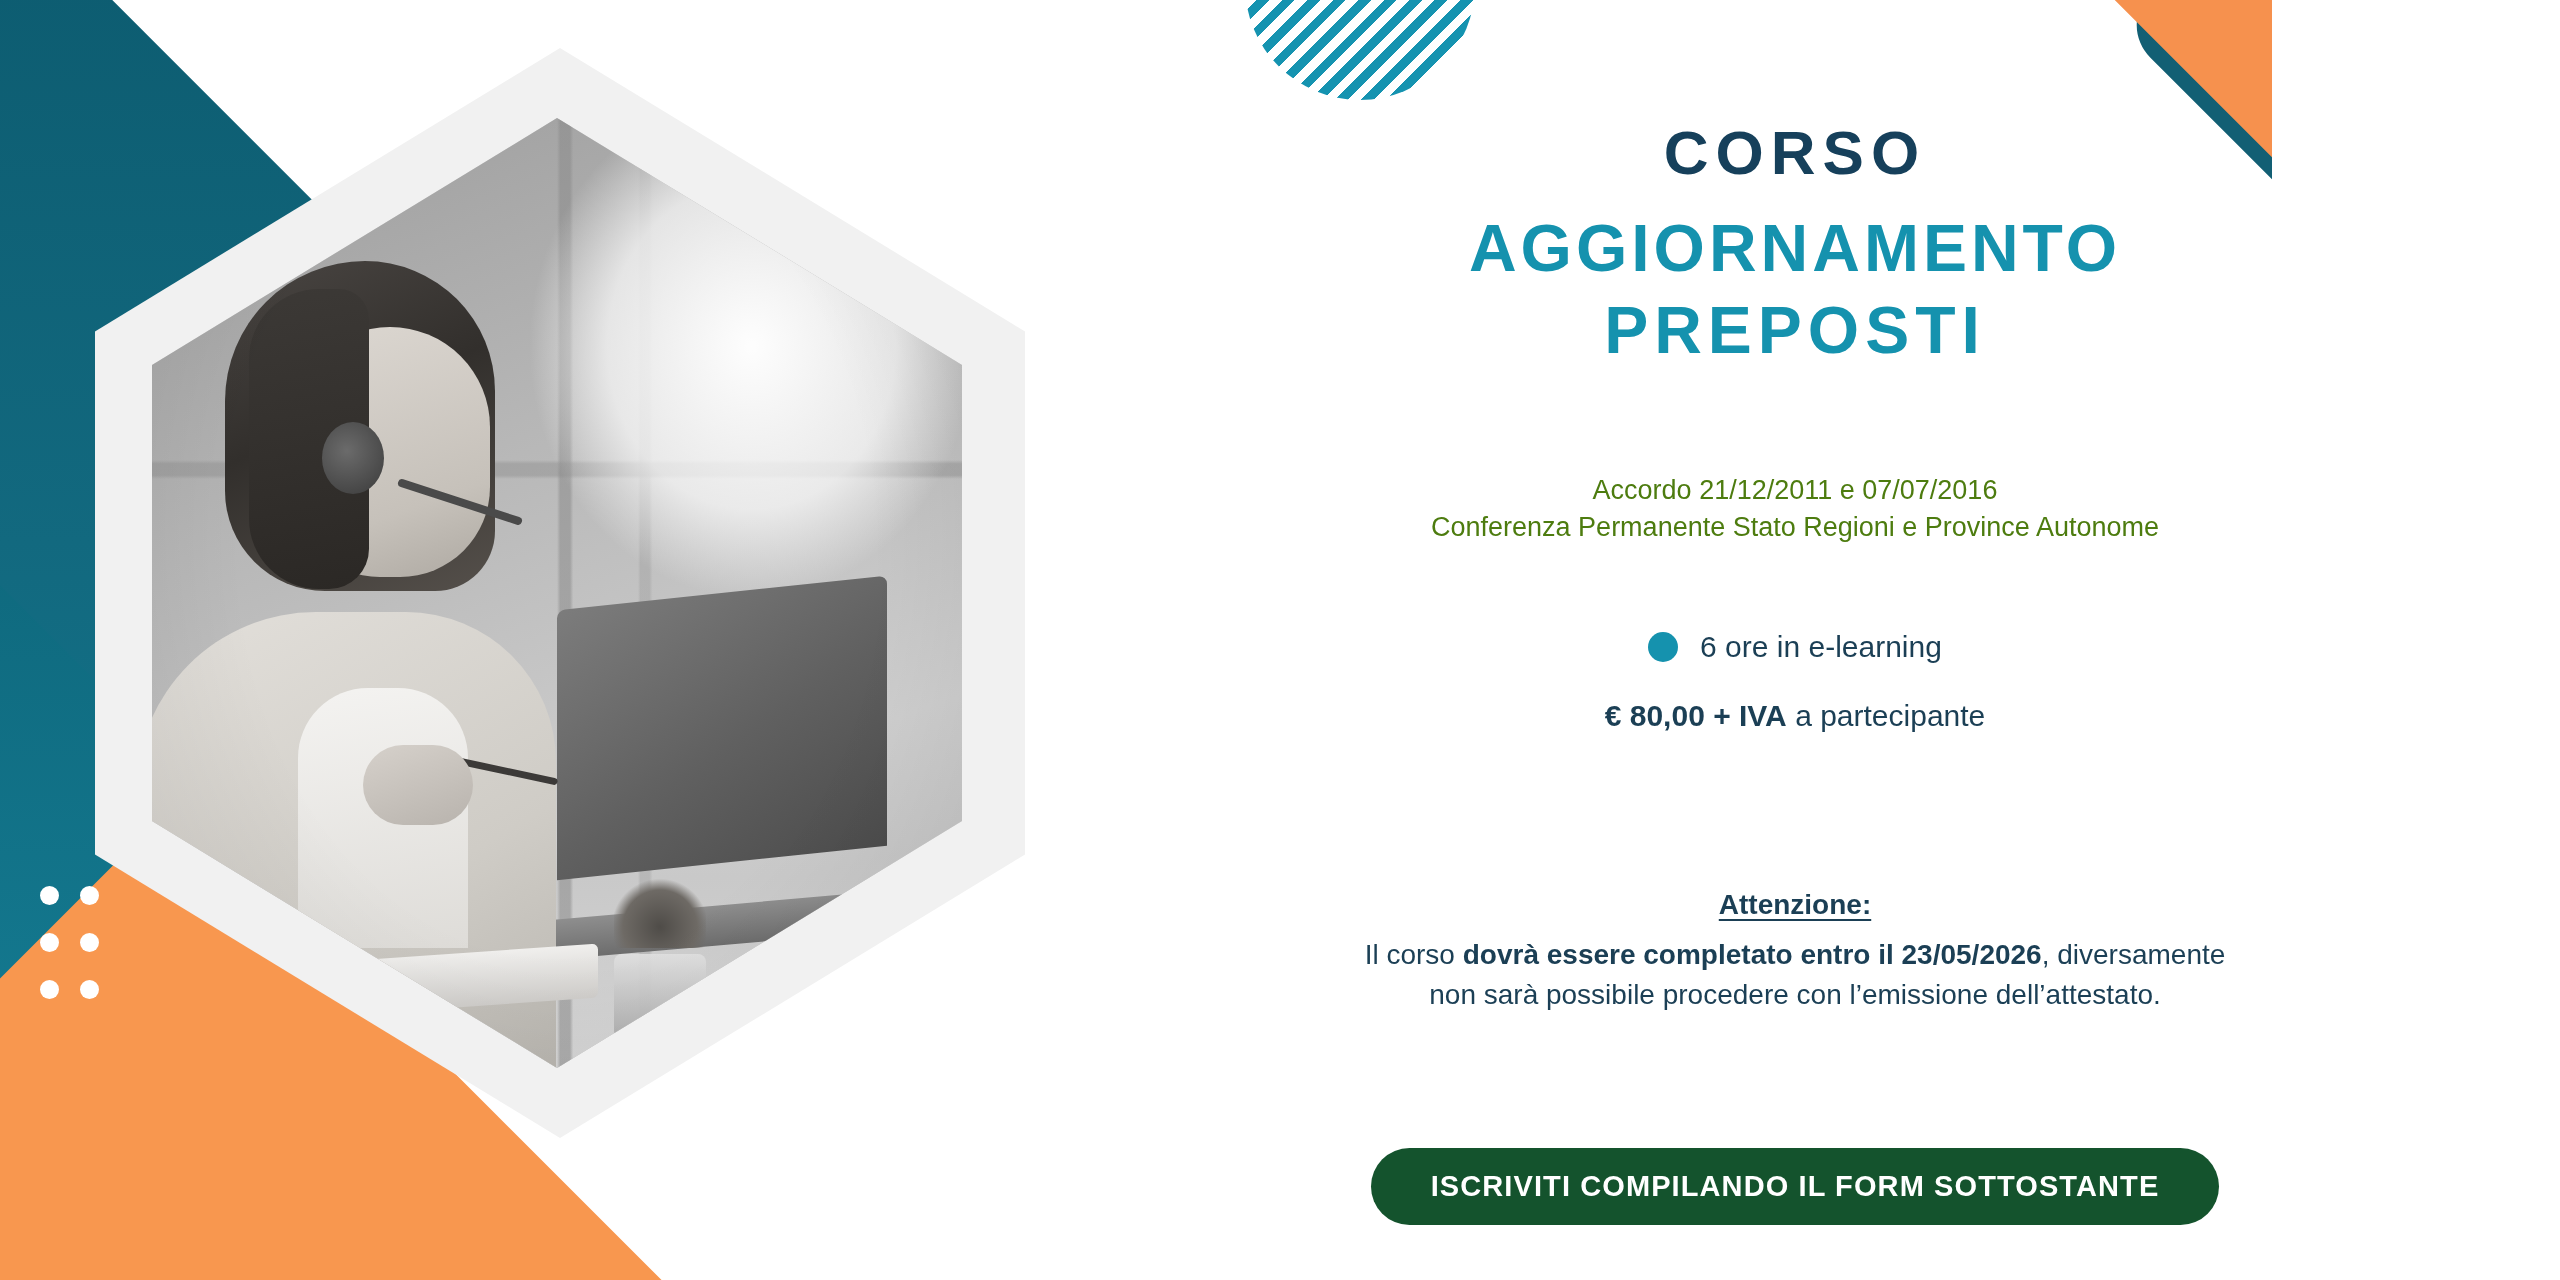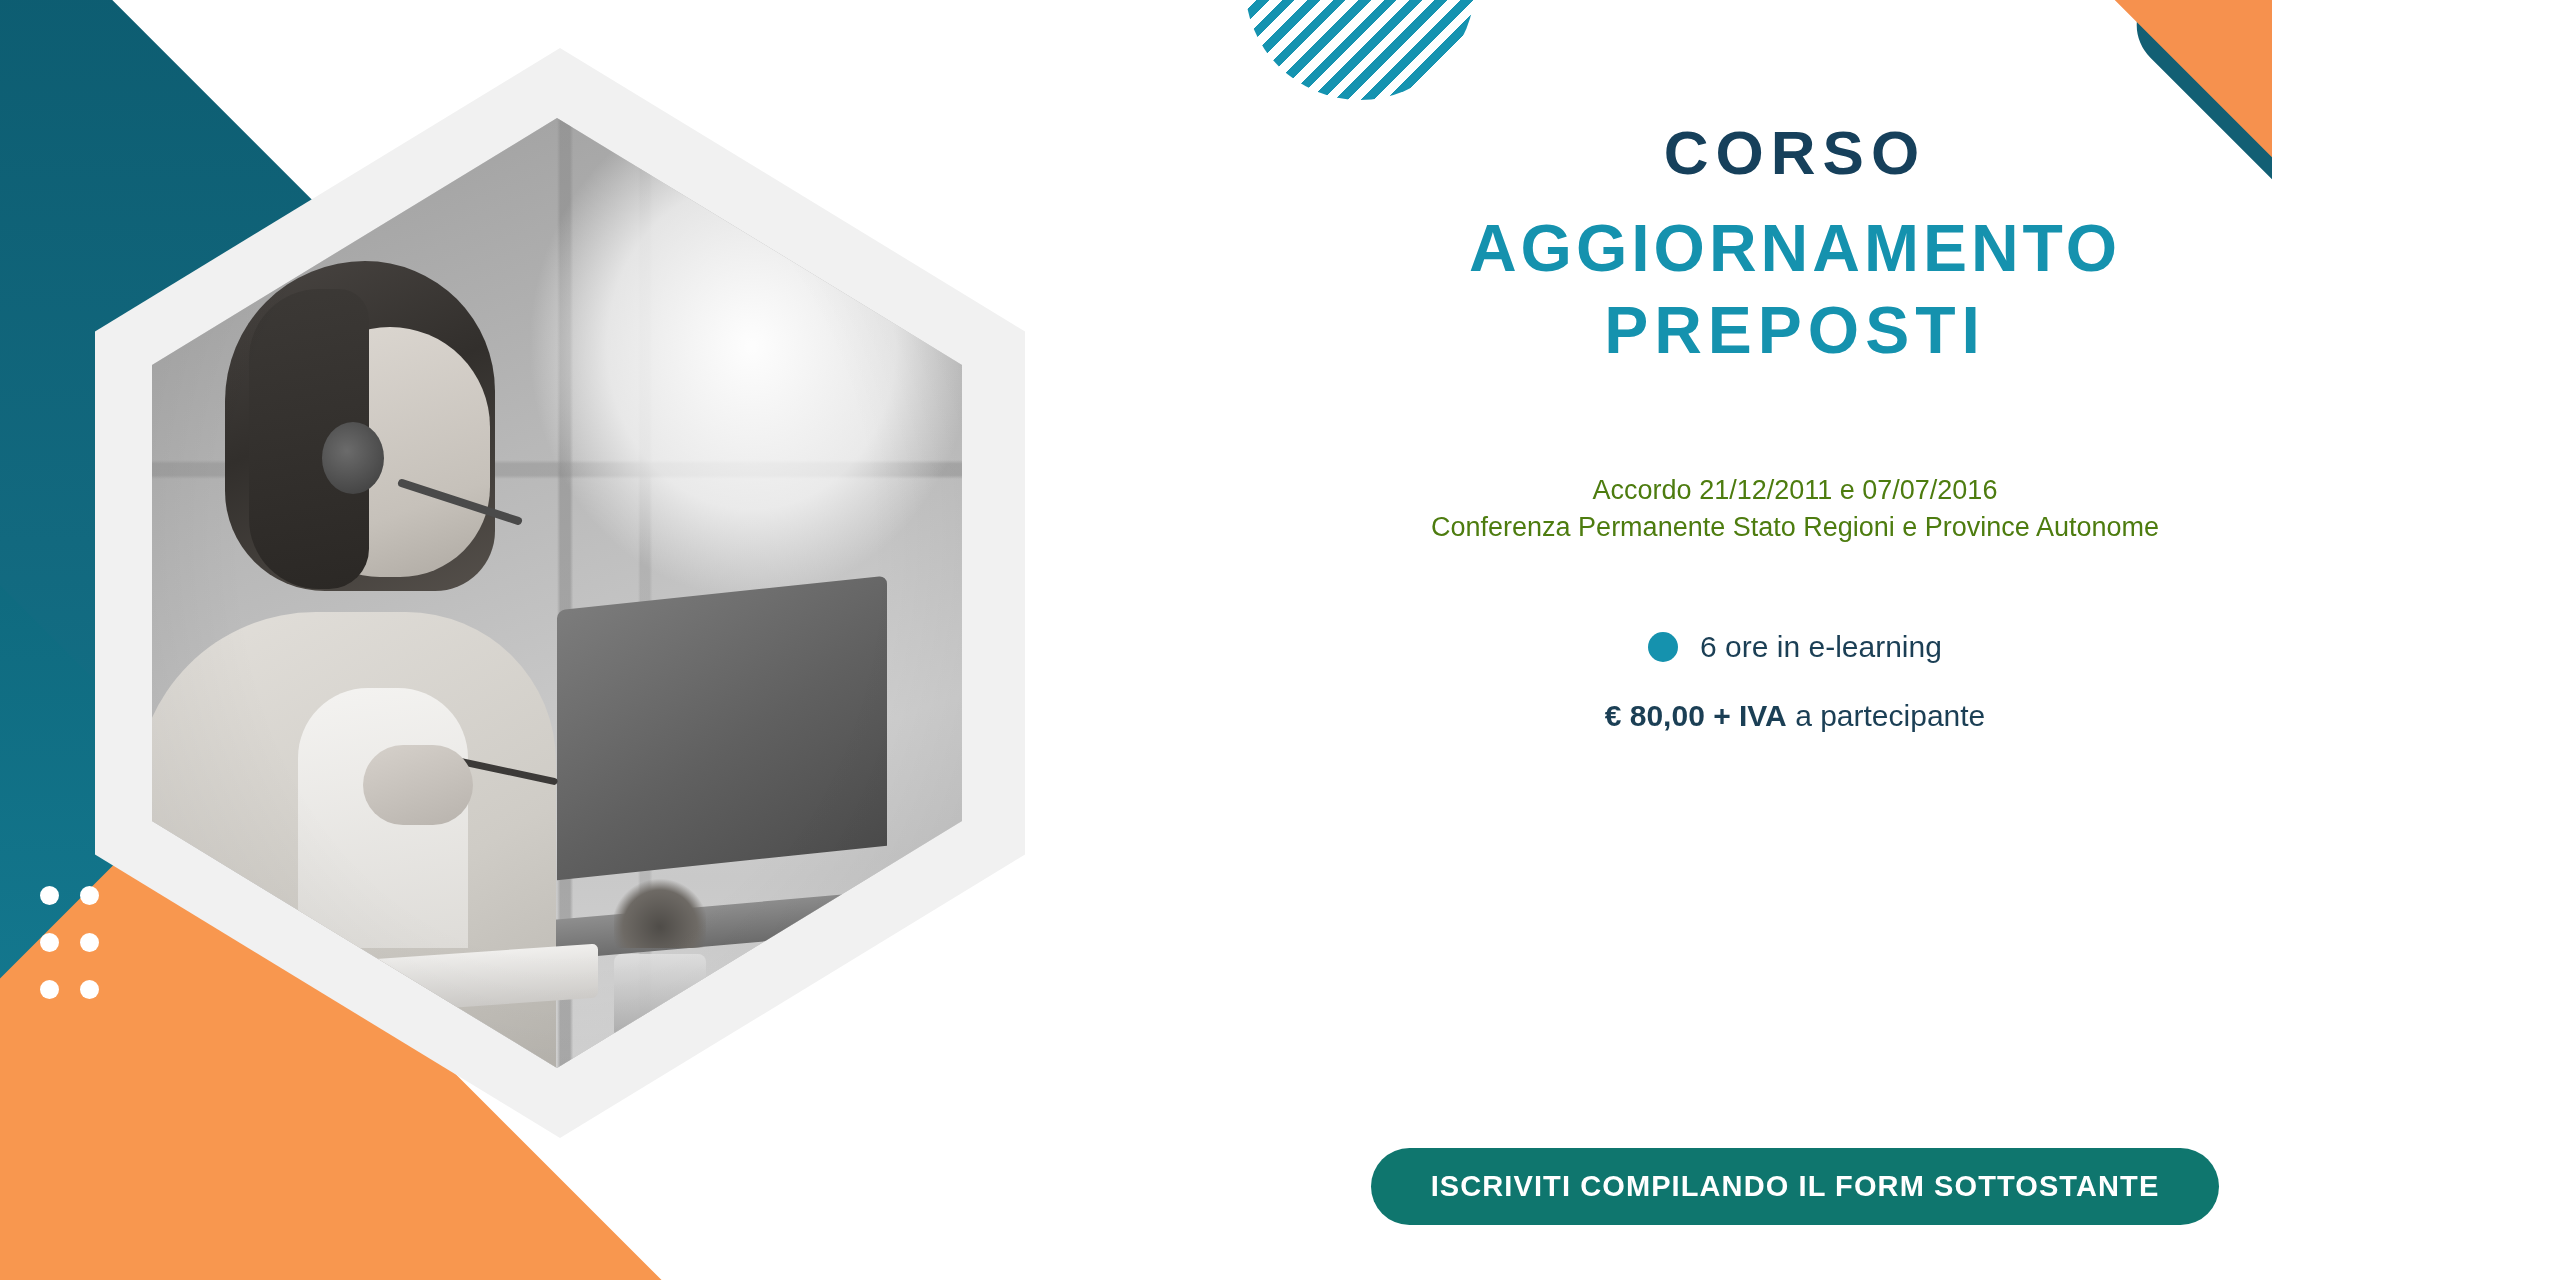--- a/index.html
+++ b/index.html
@@ -379,21 +379,21 @@
   #cta-wrap {
     position: absolute;
     left: 0;
     top: 1148px;
     width: 100%;
     display: flex;
     justify-content: center;
   }
   #cta-button {
     display: inline-block;
-    background: #0f766e;
+    background: #14532d;
     color: #ffffff;
     font-size: 29px;
     font-weight: 700;
     letter-spacing: 1.1px;
     padding: 22px 60px;
     border: none;
     border-radius: 40px;
     cursor: pointer;
     font-family: "Liberation Sans", sans-serif;
     white-space: nowrap;
@@ -458,19 +458,24 @@
     <div id="facts-block">
       <div id="fact-hours">
         <span id="bullet-dot"></span>
         <span>6 ore in e-learning</span>
       </div>
       <div id="fact-price">
         <span class="strong">€ 80,00 + IVA</span><span> a partecipante</span>
       </div>
     </div>
 
+    <div id="notice-block">
+      <div id="notice-heading">Attenzione:</div>
+      <div id="notice-line1"><span>Il corso </span><span class="strong">dovrà essere completato entro il 23/05/2026</span><span>, diversamente</span></div>
+      <div id="notice-line2">non sarà possibile procedere con l’emissione dell’attestato.</div>
+    </div>
 
     <div id="cta-wrap">
       <button id="cta-button">ISCRIVITI COMPILANDO IL FORM SOTTOSTANTE</button>
     </div>
 
   </div>
 </div>
 
 </body></html>

